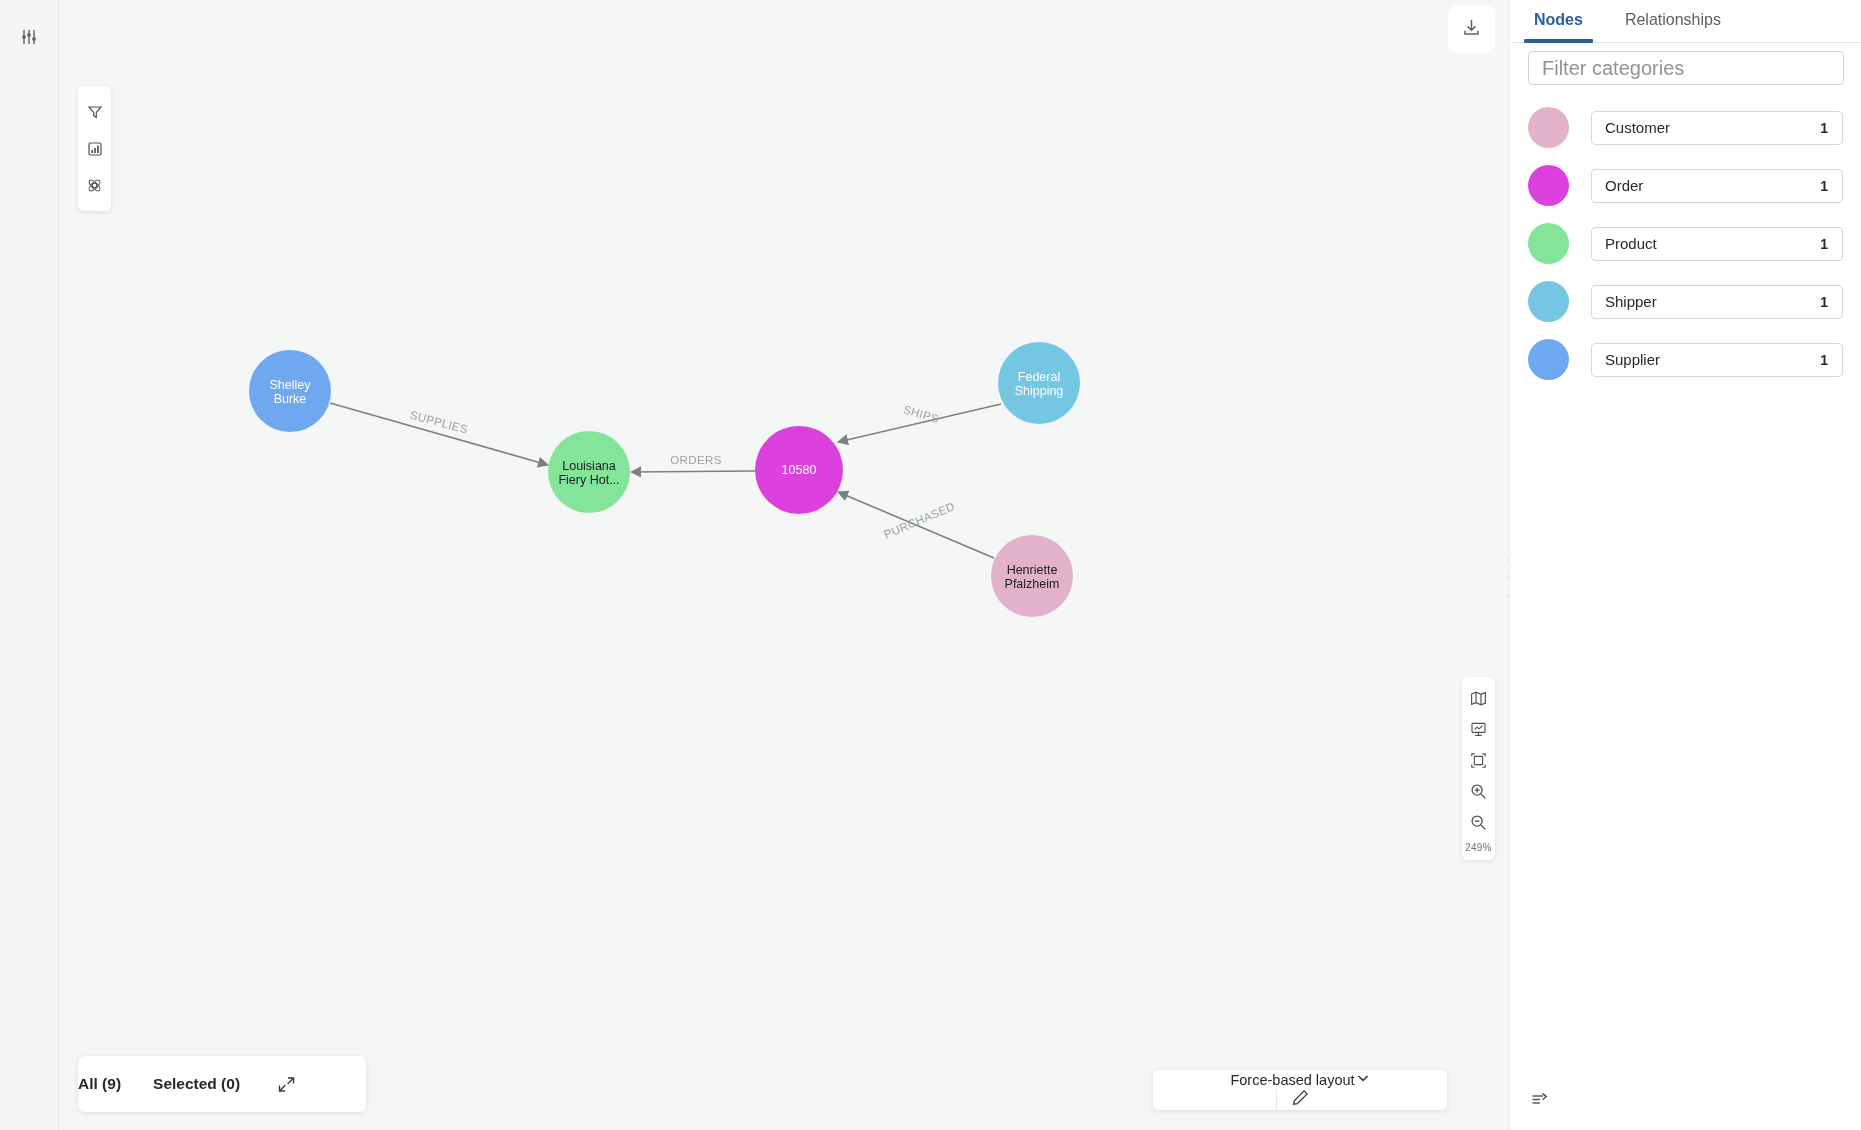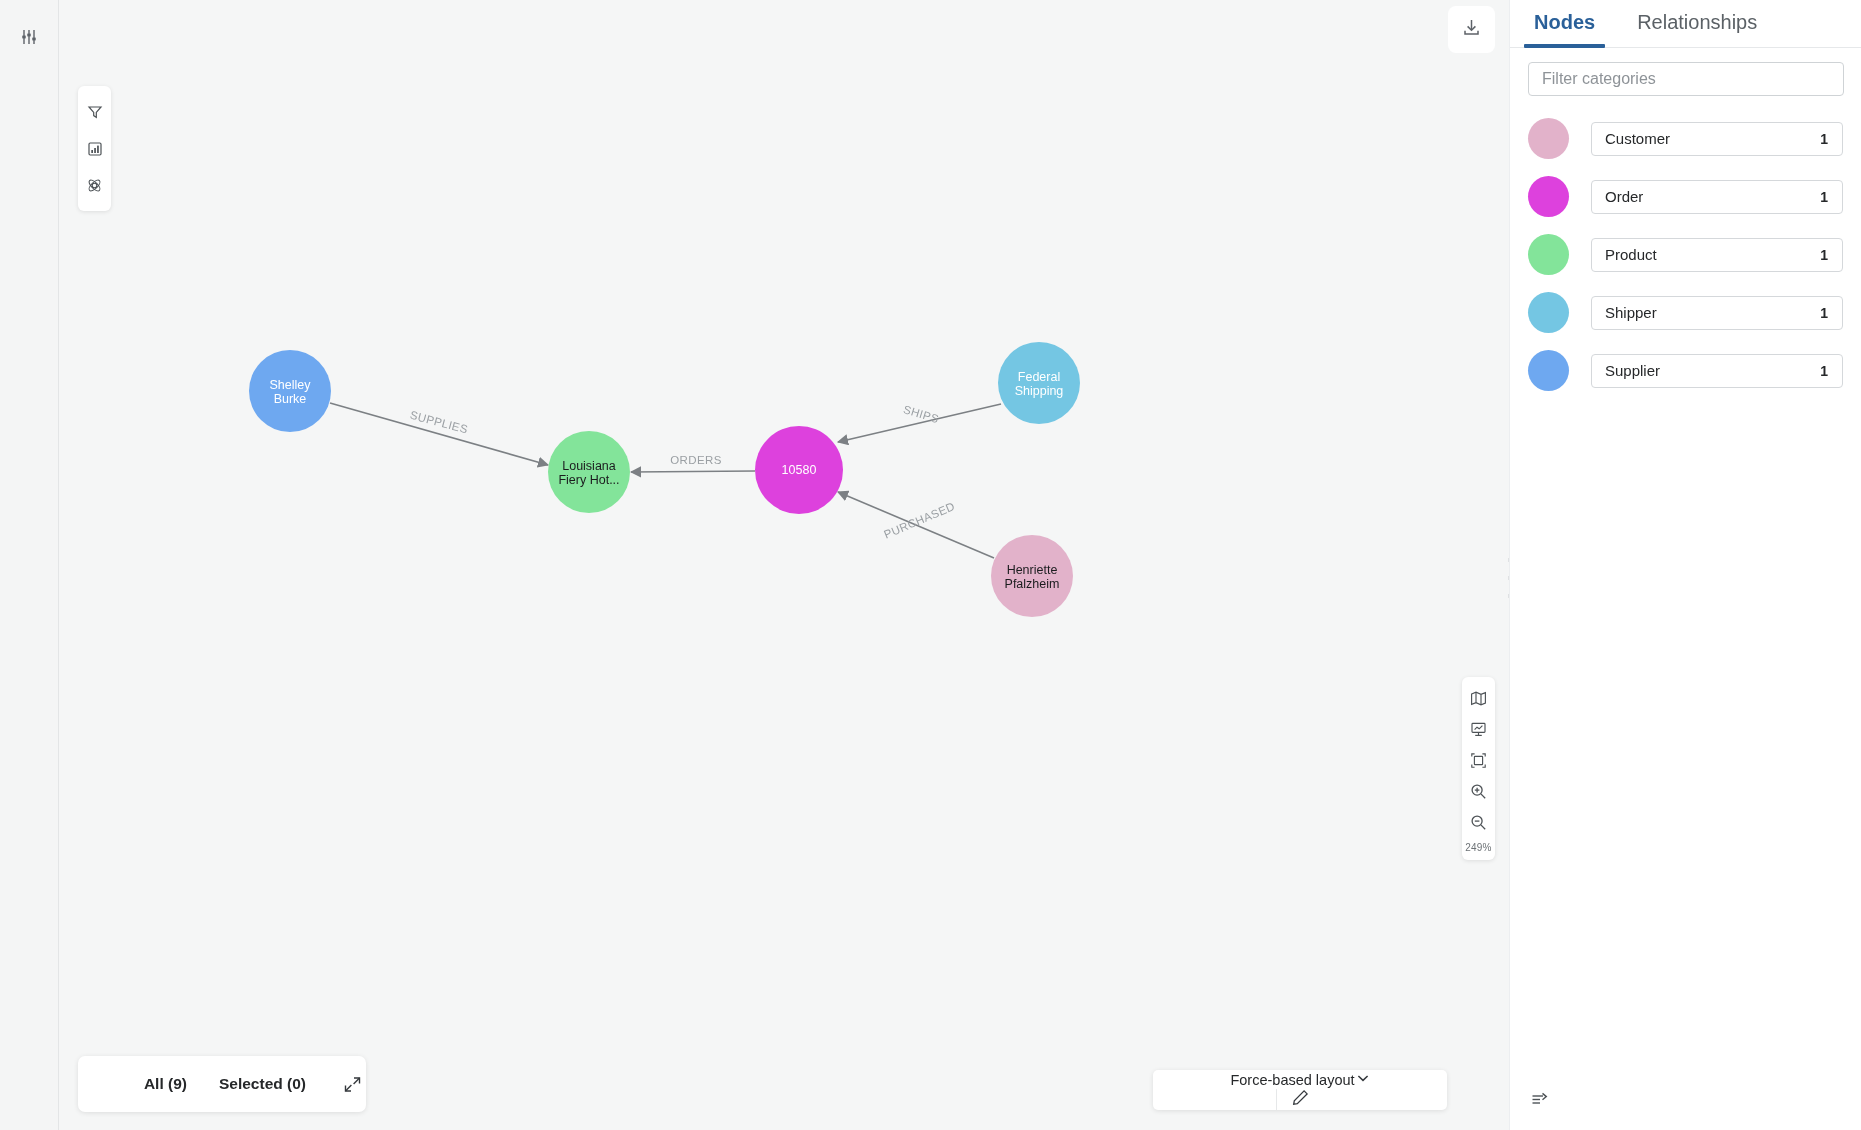--- a/index.html
+++ b/index.html
@@ -93,21 +93,21 @@
     text-anchor: middle;
     letter-spacing: .4px;
   }
 
   
   .status-bar {
     position: absolute; left: 19px; bottom: 18px;
     width: 288px; height: 56px;
     background: #ffffff; border-radius: 7px;
     box-shadow: 0 1px 5px rgba(0,0,0,.10);
-    display: flex; align-items: center; justify-content: flex-end;
+    display: flex; align-items: center; justify-content: flex-start;
     gap: 32px;
   }
   .status-item {
     font-size: 15.5px; color: #26282a; font-weight: 600;
     cursor: pointer;
   }
   .expand-btn {
     width: 28px; height: 28px; cursor: pointer;
     display: flex; align-items: center; justify-content: center;
   }
@@ -166,35 +166,35 @@
   
   .panel {
     width: 352px; height: 1130px;
     background: #ffffff;
     border-left: 1px solid #eceef0;
     position: relative;
   }
   .tabs { display: flex; padding: 0 14px; border-bottom: 1px solid #e6e8ea; }
   .tab {
     padding: 11px 10px 13px 10px; margin-right: 22px;
-    font-size: 20px; color: #5b6166; cursor: pointer;
+    font-size: 16px; color: #5b6166; cursor: pointer;
     position: relative; font-weight: 400;
   }
   .tab.active { color: #2a6099; font-weight: 700; }
   .tab.active::after {
     content: ""; position: absolute; left: 0; right: 0; bottom: -1px;
     height: 4px; background: #2a6099; border-radius: 1px;
   }
   .filter-input {
-    margin: 14px 18px 0 18px;
+    margin: 8px 18px 0 18px;
     width: 316px; height: 34px;
     border: 1px solid #cfd3d6; border-radius: 4px;
     padding: 0 13px; outline: none;
     font-family: "Liberation Sans", sans-serif;
-    font-size: 16px; color: #c2410c;
+    font-size: 20px; color: #c2410c;
   }
   .filter-input::placeholder { color: #8e9398; }
   .radio-row {
     display: flex; align-items: center; gap: 7px;
     padding: 16px 0 0 18px;
   }
   .radio-opt { display: flex; align-items: center; cursor: pointer; margin-right: 13px; }
   .radio-dot {
     width: 16px; height: 16px; border-radius: 50%;
     border: 1.6px solid #8e9398; background: #fff;

